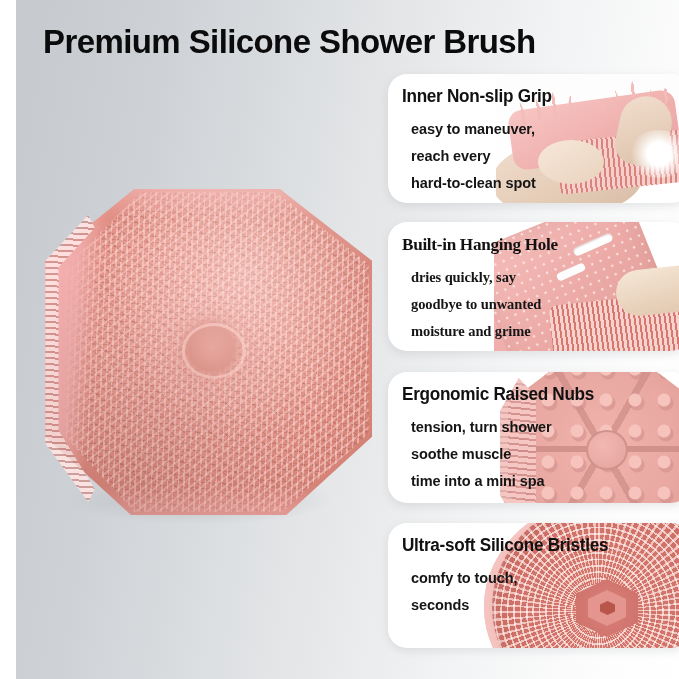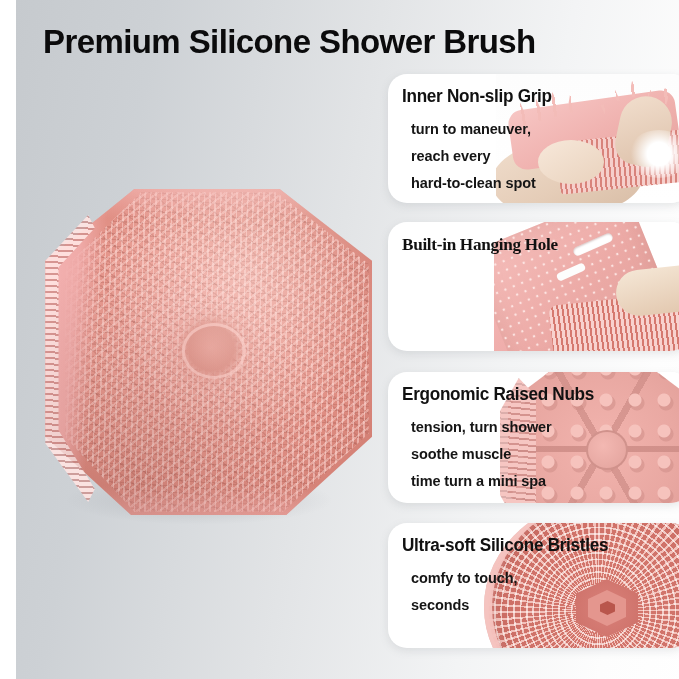--- a/index.html
+++ b/index.html
@@ -181,56 +181,61 @@
       <div class="body"></div>
       <div class="spikes"></div>
       <div class="bband"></div>
       <div class="thumb"></div>
       <div class="finger"></div>
       <div class="foam"></div>
     </div>
     <div class="txt">
       <div class="ttl">Inner Non-slip Grip</div>
       <div class="lines">
-        <div class="ln ind">turn to maneuver,</div>
+        <div class="ln ind">easy to maneuver,</div>
         <div class="ln ind">reach every</div>
         <div class="ln ind">hard-to-clean spot</div>
       </div>
     </div>
   </div>
 
   <div class="card" style="left:372px;top:222px;width:302px;height:129px;font-family:Liberation Serif, serif;">
     <div class="photo p2">
       <div class="rim2"></div>
       <div class="back"></div>
       <div class="dots"></div>
       <div class="hole"></div>
       <div class="hole2"></div>
       <div class="bristlesR"></div>
       <div class="thumb2"></div>
     </div>
     <div class="txt">
       <div class="ttl">Built-in Hanging Hole</div>
+      <div class="lines">
+        <div class="ln ind">dries quickly, say</div>
+        <div class="ln ind">goodbye to unwanted</div>
+        <div class="ln ind">moisture and grime</div>
+      </div>
     </div>
   </div>
 
   <div class="card" style="left:372px;top:372px;width:302px;height:131px;">
     <div class="photo p3">
       <div class="oct"></div>
       <div class="spokes"></div>
       <div class="nubs"></div>
       <div class="hub"></div>
       <div class="lrim"></div>
     </div>
     <div class="txt">
       <div class="ttl">Ergonomic Raised Nubs</div>
       <div class="lines">
         <div class="ln ind">tension, turn shower</div>
         <div class="ln ind">soothe muscle</div>
-        <div class="ln ind">time turn a mini spa</div>
+        <div class="ln ind">time into a mini spa</div>
       </div>
     </div>
   </div>
 
   <div class="card" style="left:372px;top:523px;width:302px;height:125px;">
     <div class="photo p4">
       <div class="disc"></div>
       <div class="rays"></div>
       <div class="rows"></div>
       <div class="hex"></div>

